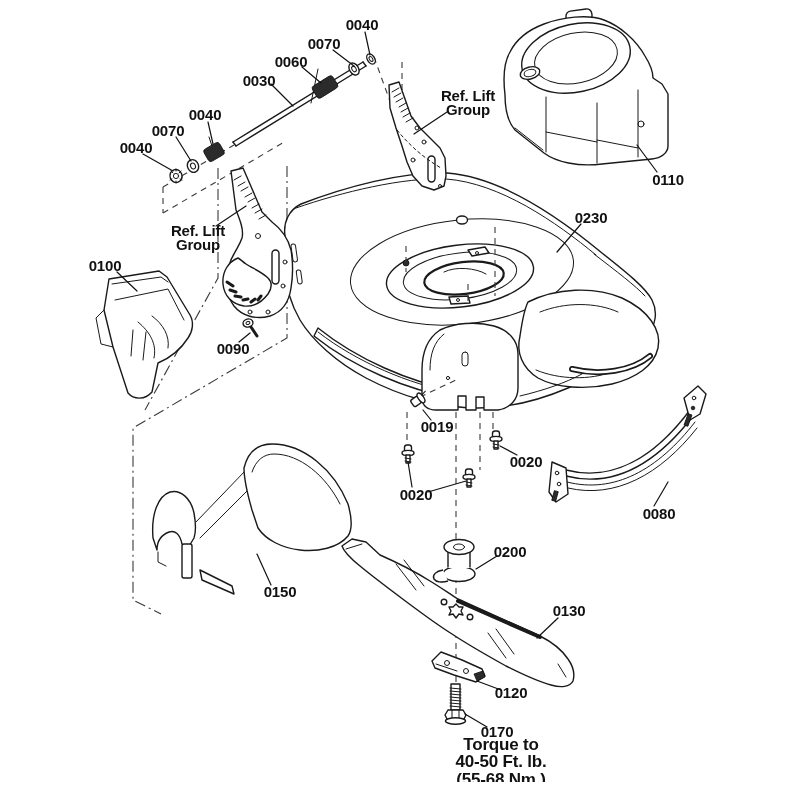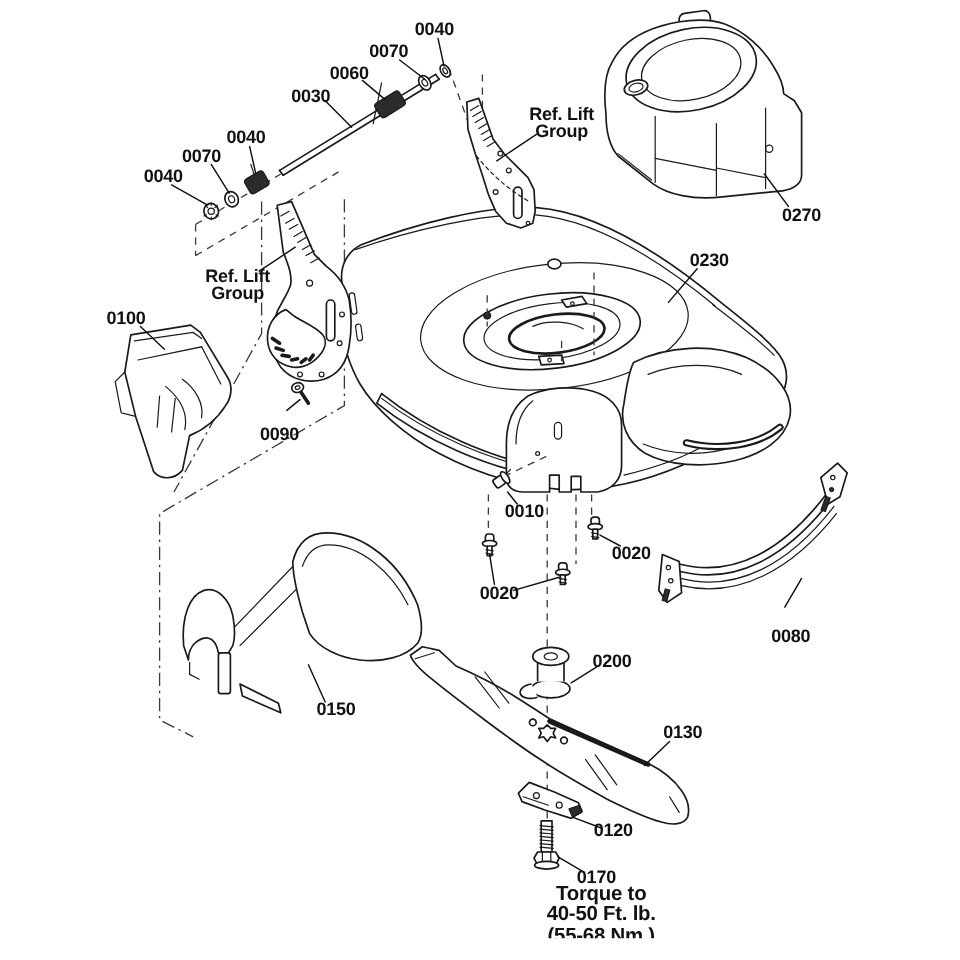--- a/index.html
+++ b/index.html
@@ -331,27 +331,27 @@
 <div class="callout" style="left:291px;top:62px">0060</div>
 <div class="callout" style="left:259px;top:81px">0030</div>
 <div class="callout" style="left:468px;top:103px">Ref. Lift
 Group</div>
 <div class="callout" style="left:205px;top:115px">0040</div>
 <div class="callout" style="left:168px;top:131px">0070</div>
 <div class="callout" style="left:136px;top:148px">0040</div>
 <div class="callout" style="left:198px;top:238px">Ref. Lift
 Group</div>
 <div class="callout" style="left:105px;top:266px">0100</div>
-<div class="callout" style="left:233px;top:363px">0090</div>
-<div class="callout" style="left:668px;top:180px">0270</div>
+<div class="callout" style="left:233px;top:349px">0090</div>
+<div class="callout" style="left:668px;top:180px">0110</div>
 <div class="callout" style="left:591px;top:218px">0230</div>
-<div class="callout" style="left:437px;top:427px">0010</div>
+<div class="callout" style="left:437px;top:427px">0019</div>
 <div class="callout" style="left:526px;top:462px">0020</div>
 <div class="callout" style="left:416px;top:495px">0020</div>
-<div class="callout" style="left:659px;top:531px">0080</div>
+<div class="callout" style="left:659px;top:514px">0080</div>
 <div class="callout" style="left:510px;top:552px">0200</div>
 <div class="callout" style="left:569px;top:611px">0130</div>
 <div class="callout" style="left:280px;top:592px">0150</div>
 <div class="callout" style="left:511px;top:693px">0120</div>
 <div class="callout" style="left:497px;top:732px">0170</div>
 <div class="callout note" style="left:501px;top:762px">Torque to
 40-50 Ft. lb.
 (55-68 Nm.)</div>
 
 </div>

